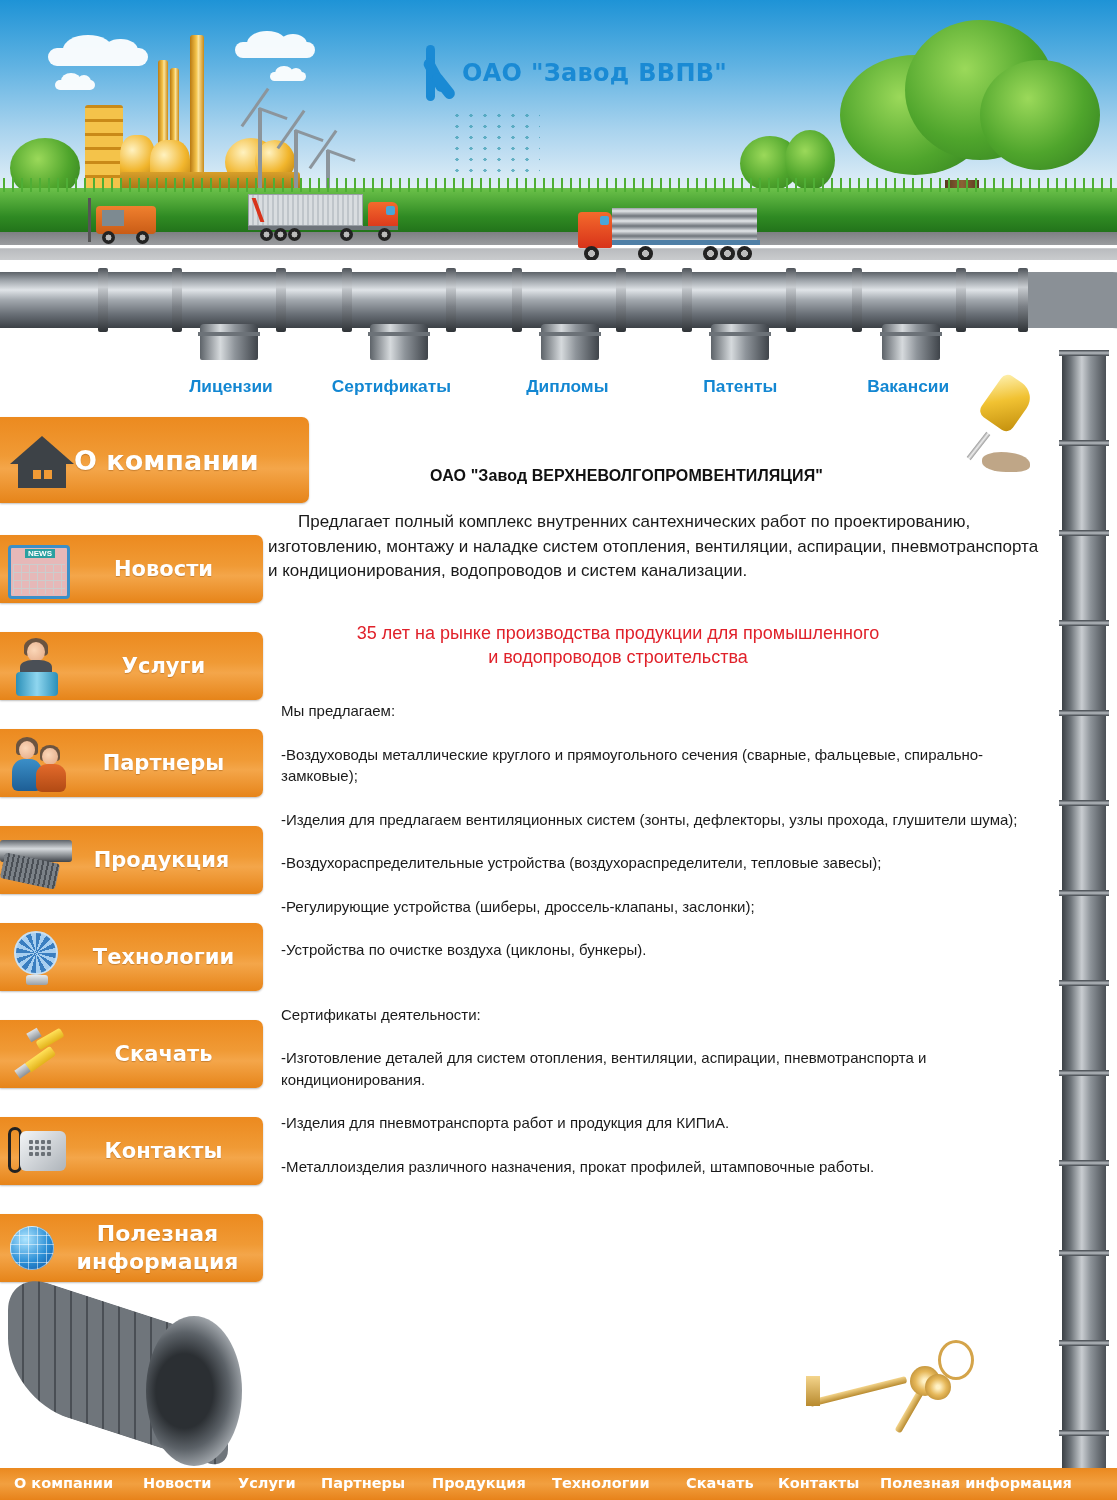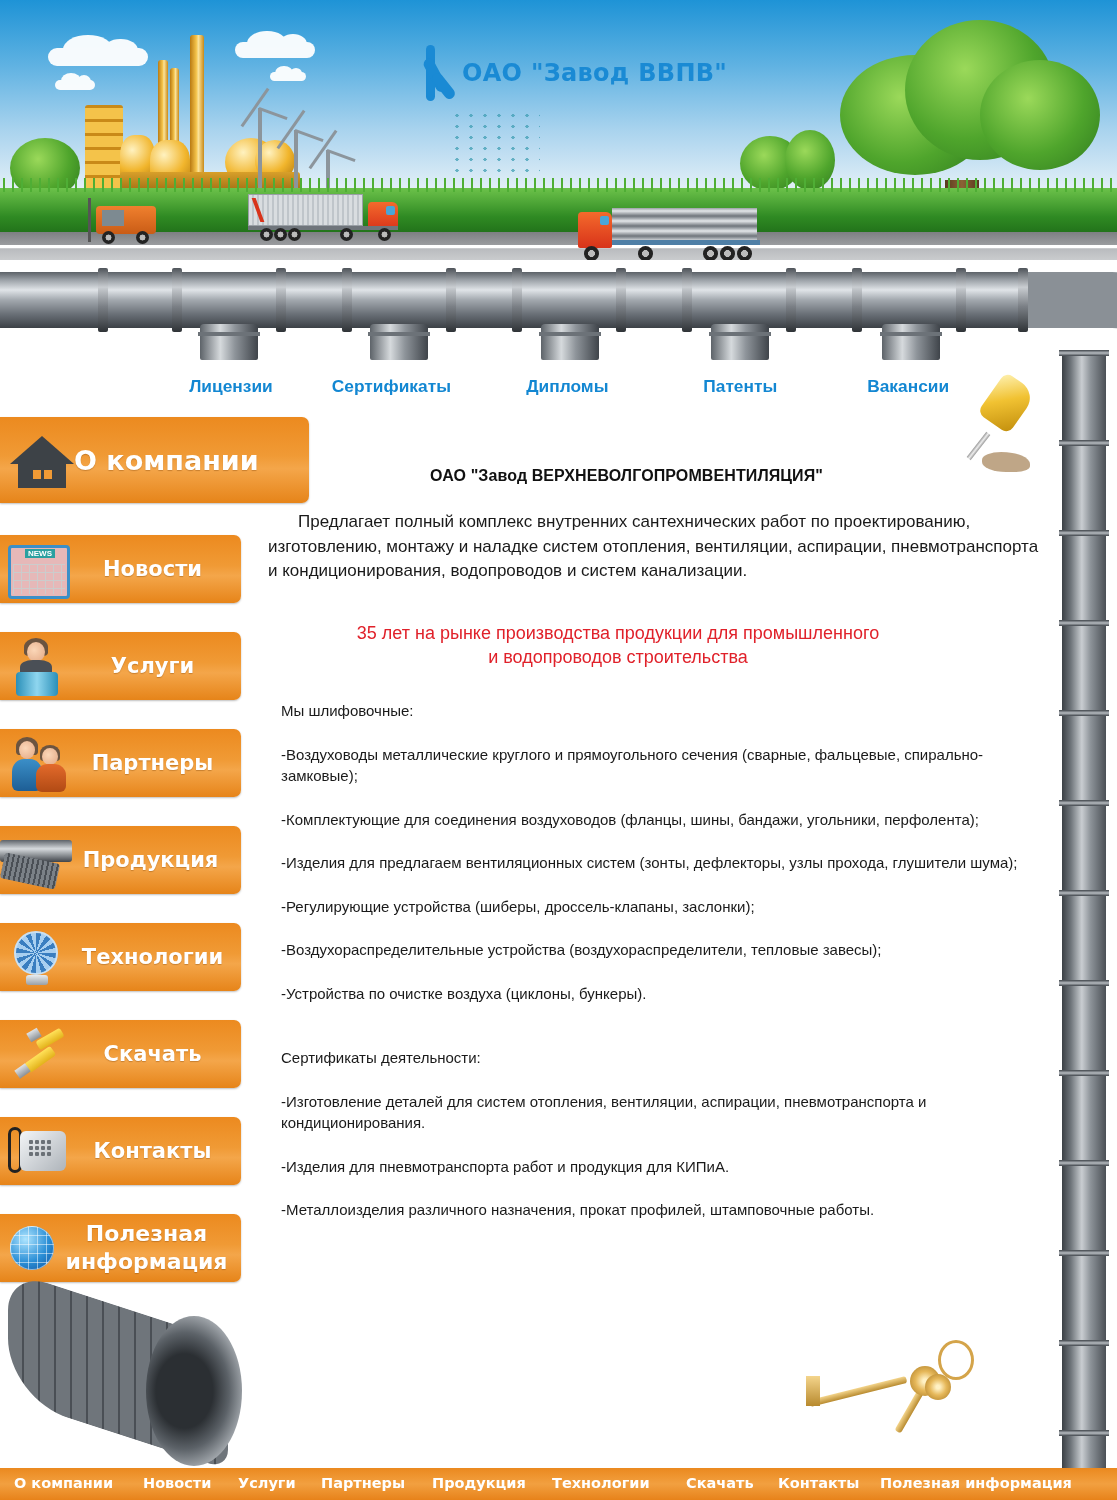--- a/index.html
+++ b/index.html
@@ -66,21 +66,21 @@
   .toplink { position: absolute; top: 377px; font-family: "Liberation Sans", sans-serif; font-weight: bold;
     font-size: 17px; color: #1387d2; text-decoration: none; transform: scaleX(1.02); }
 
   .pin { position: absolute; left: 960px; top: 372px; width: 75px; height: 100px; }
   .pin-head { position: absolute; left: 28px; top: 6px; width: 38px; height: 50px; border-radius: 8px 18px 8px 8px;
     background: linear-gradient(135deg, #fff4b8, #f1c232 45%, #c18d0c); transform: rotate(35deg); }
   .pin-needle { position: absolute; left: 16px; top: 58px; width: 5px; height: 32px; background: linear-gradient(90deg,#999,#eee,#999); transform: rotate(38deg); }
   .pin-shadow { position: absolute; left: 22px; top: 80px; width: 48px; height: 20px; background: #b49672; border-radius: 40% 60% 30% 50%; opacity: .85; }
 
   
-  .navbtn { position: absolute; left: 0; width: 241px; height: 68px; border-radius: 0 7px 7px 0;
+  .navbtn { position: absolute; left: 0; width: 263px; height: 68px; border-radius: 0 7px 7px 0;
     background: linear-gradient(#ec8a1f 0%, #f09a35 45%, #f4a64a 60%, #e68419 100%);
     box-shadow: 0 1px 2px rgba(0,0,0,.25); display: flex; align-items: center; text-decoration: none; cursor: pointer; }
   .navbtn.big { width: 309px; height: 86px; top: 417px; }
   .navbtn .ico { width: 66px; height: 60px; position: relative; flex: none; margin-left: 4px; }
   .navbtn .lbl { font-family: "DejaVu Sans", sans-serif; font-weight: bold; color: #fff; font-size: 21px;
     text-shadow: 0 1px 1px rgba(120,60,0,.35); flex: 1; text-align: center; line-height: 27px; padding-right: 6px; }
   .navbtn.big .lbl { font-size: 27px; text-align: left; padding-left: 4px; }
 
   
   .house-roof { position: absolute; left: 6px; top: 6px; width: 0; height: 0; border-left: 32px solid transparent; border-right: 32px solid transparent; border-bottom: 28px solid #3d4247; }
@@ -372,26 +372,25 @@
 </div>
 
 <main class="content">
   <h1 class="title">ОАО "Завод ВЕРХНЕВОЛГОПРОМВЕНТИЛЯЦИЯ"</h1>
   <p class="intro">Предлагает полный комплекс внутренних сантехнических работ по проектированию, изготовлению, монтажу и наладке систем отопления, вентиляции, аспирации, пневмотранспорта и кондиционирования, водопроводов и систем канализации.</p>
   <div class="highlight">
     <div>35 лет на рынке производства продукции для промышленного</div>
     <div>и водопроводов строительства</div>
   </div>
   <div class="list">
-    <p>Мы шлифовочные:</p>
+    <p>Мы предлагаем:</p>
     <p>-Воздуховоды металлические круглого и прямоугольного сечения (сварные, фальцевые, спирально-замковые);</p>
-    <p>-Комплектующие для соединения воздуховодов (фланцы, шины, бандажи, угольники, перфолента);</p>
     <p>-Изделия для предлагаем вентиляционных систем (зонты, дефлекторы, узлы прохода, глушители шума);</p>
+    <p>-Воздухораспределительные устройства (воздухораспределители, тепловые завесы);</p>
     <p>-Регулирующие устройства (шиберы, дроссель-клапаны, заслонки);</p>
-    <p>-Воздухораспределительные устройства (воздухораспределители, тепловые завесы);</p>
     <p class="gap">-Устройства по очистке воздуха (циклоны, бункеры).</p>
     <p>Сертификаты деятельности:</p>
     <p>-Изготовление деталей для систем отопления, вентиляции, аспирации, пневмотранспорта и кондиционирования.</p>
     <p>-Изделия для пневмотранспорта работ и продукция для КИПиА.</p>
     <p>-Металлоизделия различного назначения, прокат профилей, штамповочные работы.</p>
   </div>
 </main>
 
 <footer class="footer">
   <a class="flink" href="#" style="left:14px;">О компании</a>

